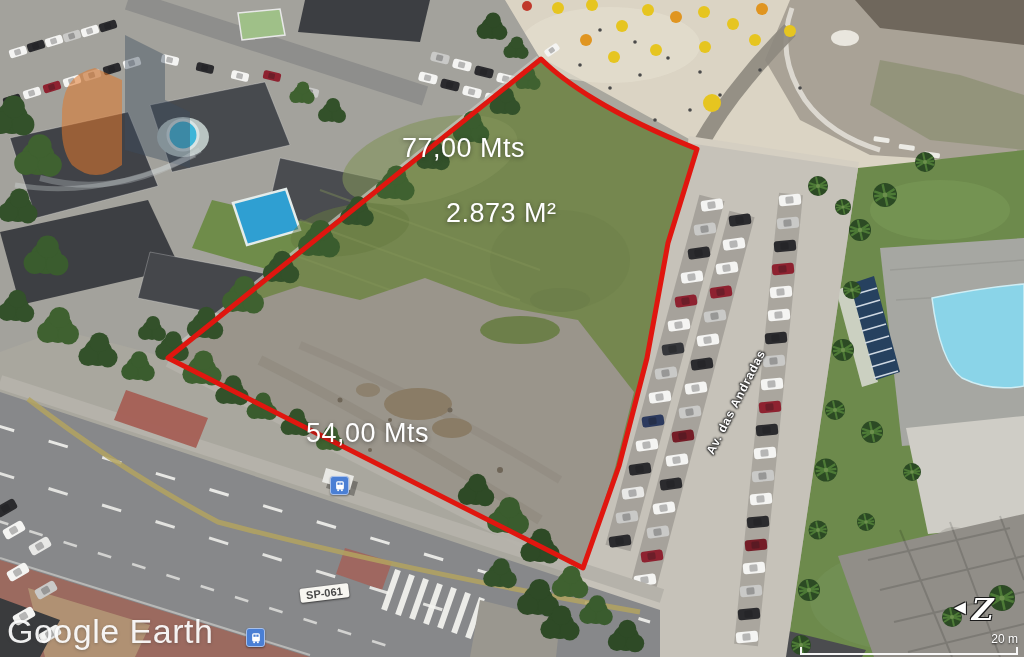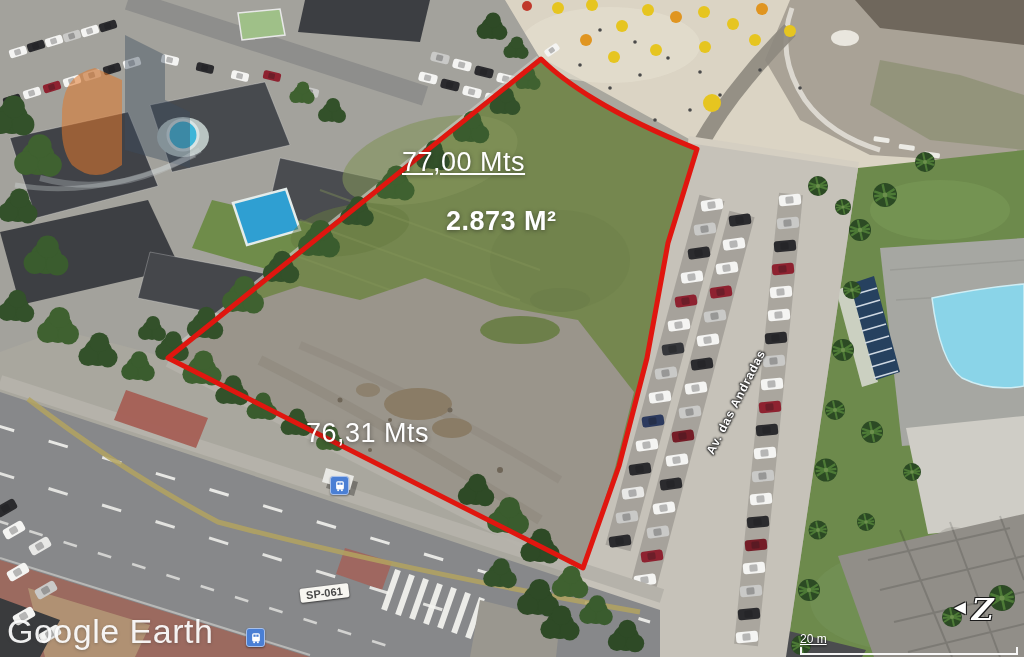--- a/index.html
+++ b/index.html
@@ -2,39 +2,39 @@
 <html><head>
 <meta charset="utf-8">
 <style>
   html,body{margin:0;padding:0;background:#222;}
   #stage{position:relative;width:1024px;height:657px;overflow:hidden;
          font-family:"Liberation Sans",sans-serif;background:#a9a79e;}
   #scene{position:absolute;left:0;top:0;}
   .overlay{position:absolute;white-space:nowrap;}
   .measure{color:#fff;font-size:27px;letter-spacing:.5px;
            text-shadow:0 1px 4px rgba(30,30,30,.55);}
-  #m77{left:402px;top:147px;text-decoration:underline;}
-  #area{left:446px;top:206px;font-weight:bold;}
+  #m77{left:402px;top:133px;}
+  #area{left:446px;top:198px;}
   #m54{left:306px;top:418px;}
   #street-label{left:736px;top:402px;transform:translate(-50%,-50%) rotate(-63deg);
     font-size:12px;font-weight:bold;color:#fff;letter-spacing:1px;
     text-shadow:-1px 0 2px rgba(35,35,35,.95),1px 0 2px rgba(35,35,35,.95),
                  0 -1px 2px rgba(35,35,35,.95),0 1px 2px rgba(35,35,35,.95);}
   #sp061{left:300px;top:586px;transform:rotate(-7deg);background:#f7f6f1;
     color:#4a4a4a;font-size:11px;font-weight:bold;padding:1px 6px;border-radius:2px;
     box-shadow:0 1px 2px rgba(0,0,0,.55),0 0 0 1px rgba(120,120,120,.4);}
   #gearth{left:7px;top:612px;font-size:34px;color:rgba(255,255,255,.92);
     letter-spacing:.5px;text-shadow:0 1px 3px rgba(60,60,60,.4);}
   #compass{left:950px;top:592px;color:#fff;font-weight:bold;
     text-shadow:-1px -1px 0 #1a1a1a,1px -1px 0 #1a1a1a,-1px 1px 0 #1a1a1a,1px 1px 0 #1a1a1a;}
   #compass .arrow{font-size:20px;vertical-align:6px;}
   #compass .letter{font-family:"DejaVu Serif",serif;font-style:italic;font-size:30px;margin-left:2px;}
   #scalebar{left:800px;top:632px;width:218px;}
-  #scalebar .sb-label{text-align:left;color:#fff;font-size:12px;
-    text-shadow:0 1px 2px rgba(0,0,0,.8);text-decoration:underline;}
+  #scalebar .sb-label{text-align:right;color:#fff;font-size:12px;
+    text-shadow:0 1px 2px rgba(0,0,0,.8);}
   #scalebar .sb-line{height:6px;border-left:2px solid rgba(255,255,255,.95);
     border-right:2px solid rgba(255,255,255,.95);
     border-bottom:2px solid rgba(255,255,255,.95);margin-top:1px;}
   .bus{position:absolute;width:17px;height:17px;background:#4a7fd4;border-radius:3px;
     border:1px solid #a8c0ea;box-shadow:0 1px 2px rgba(0,0,0,.4);
     display:flex;align-items:center;justify-content:center;}
   #bus1{left:330px;top:476px;}
   #bus2{left:246px;top:628px;}
   #brand-logo{left:30px;top:28px;}
 </style>
@@ -368,21 +368,21 @@
         <use href="#tree" transform="translate(302,94) scale(.9)" fill="#3f6130"></use>
     <use href="#tree" transform="translate(492,28) scale(1.1)" fill="#2e4a26"></use>
         <use href="#tree" transform="translate(516,49) scale(.9)" fill="#33512a"></use>
   </g>
 
   <path d="M541,59 Q560,78 594,99 Q635,124 697,149 L668,243 L647,358 L619,466 L583,568 L168,358 Z" fill="none" stroke="#e0160f" stroke-width="5" stroke-linejoin="round"></path>
 </svg>
 
 <div class="overlay measure" id="m77">77,00 Mts</div>
 <div class="overlay measure" id="area">2.873 M²</div>
-<div class="overlay measure" id="m54">76,31 Mts</div>
+<div class="overlay measure" id="m54">54,00 Mts</div>
 
 <div class="overlay" id="street-label">Av. das Andradas</div>
 
 <div class="overlay" id="sp061">SP-061</div>
 
 <div class="overlay" id="gearth">Google Earth</div>
 
 <svg class="overlay" id="brand-logo" width="180" height="165" viewBox="0 0 180 165">
   <path d="M32 92 Q30 47 65 40 L92 52 L92 137 Q65 157 42 137 Q30 120 32 92 Z" fill="#e0782b" opacity=".55"></path>
   <path d="M95 7 L135 27 L135 72 L160 84 L160 140 L95 122 Z" fill="#3c4c60" opacity=".42"></path>

